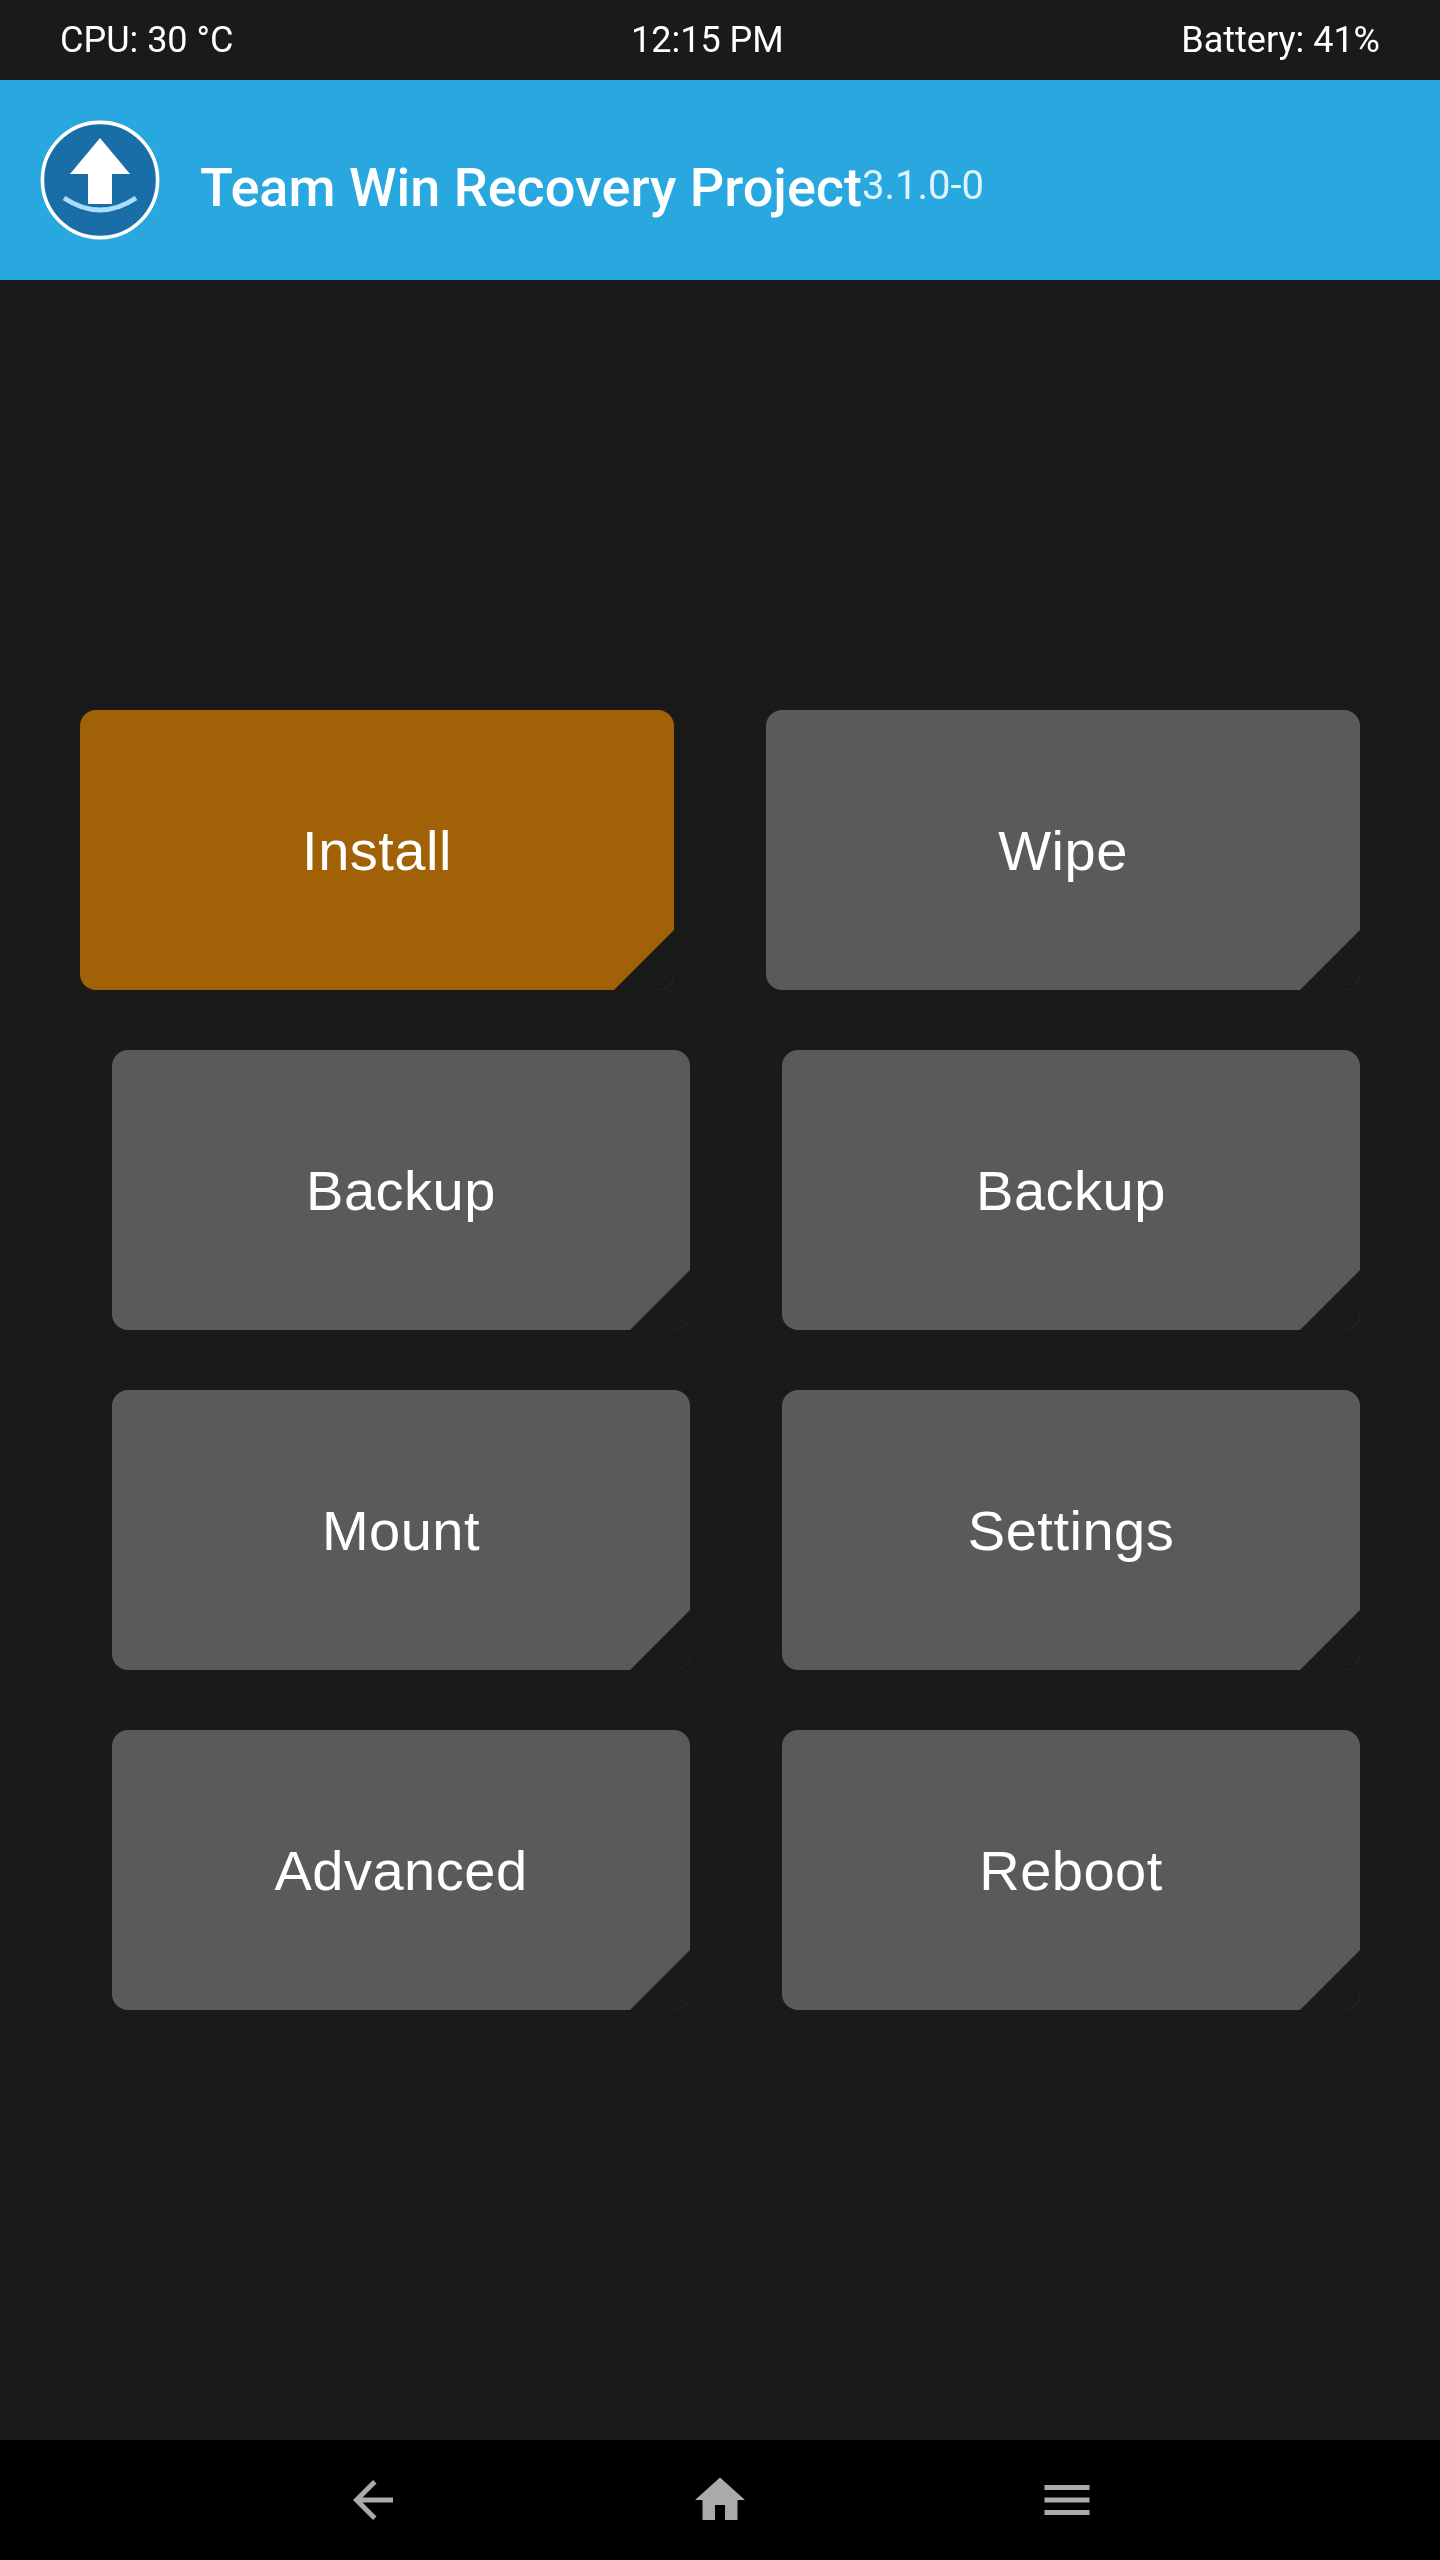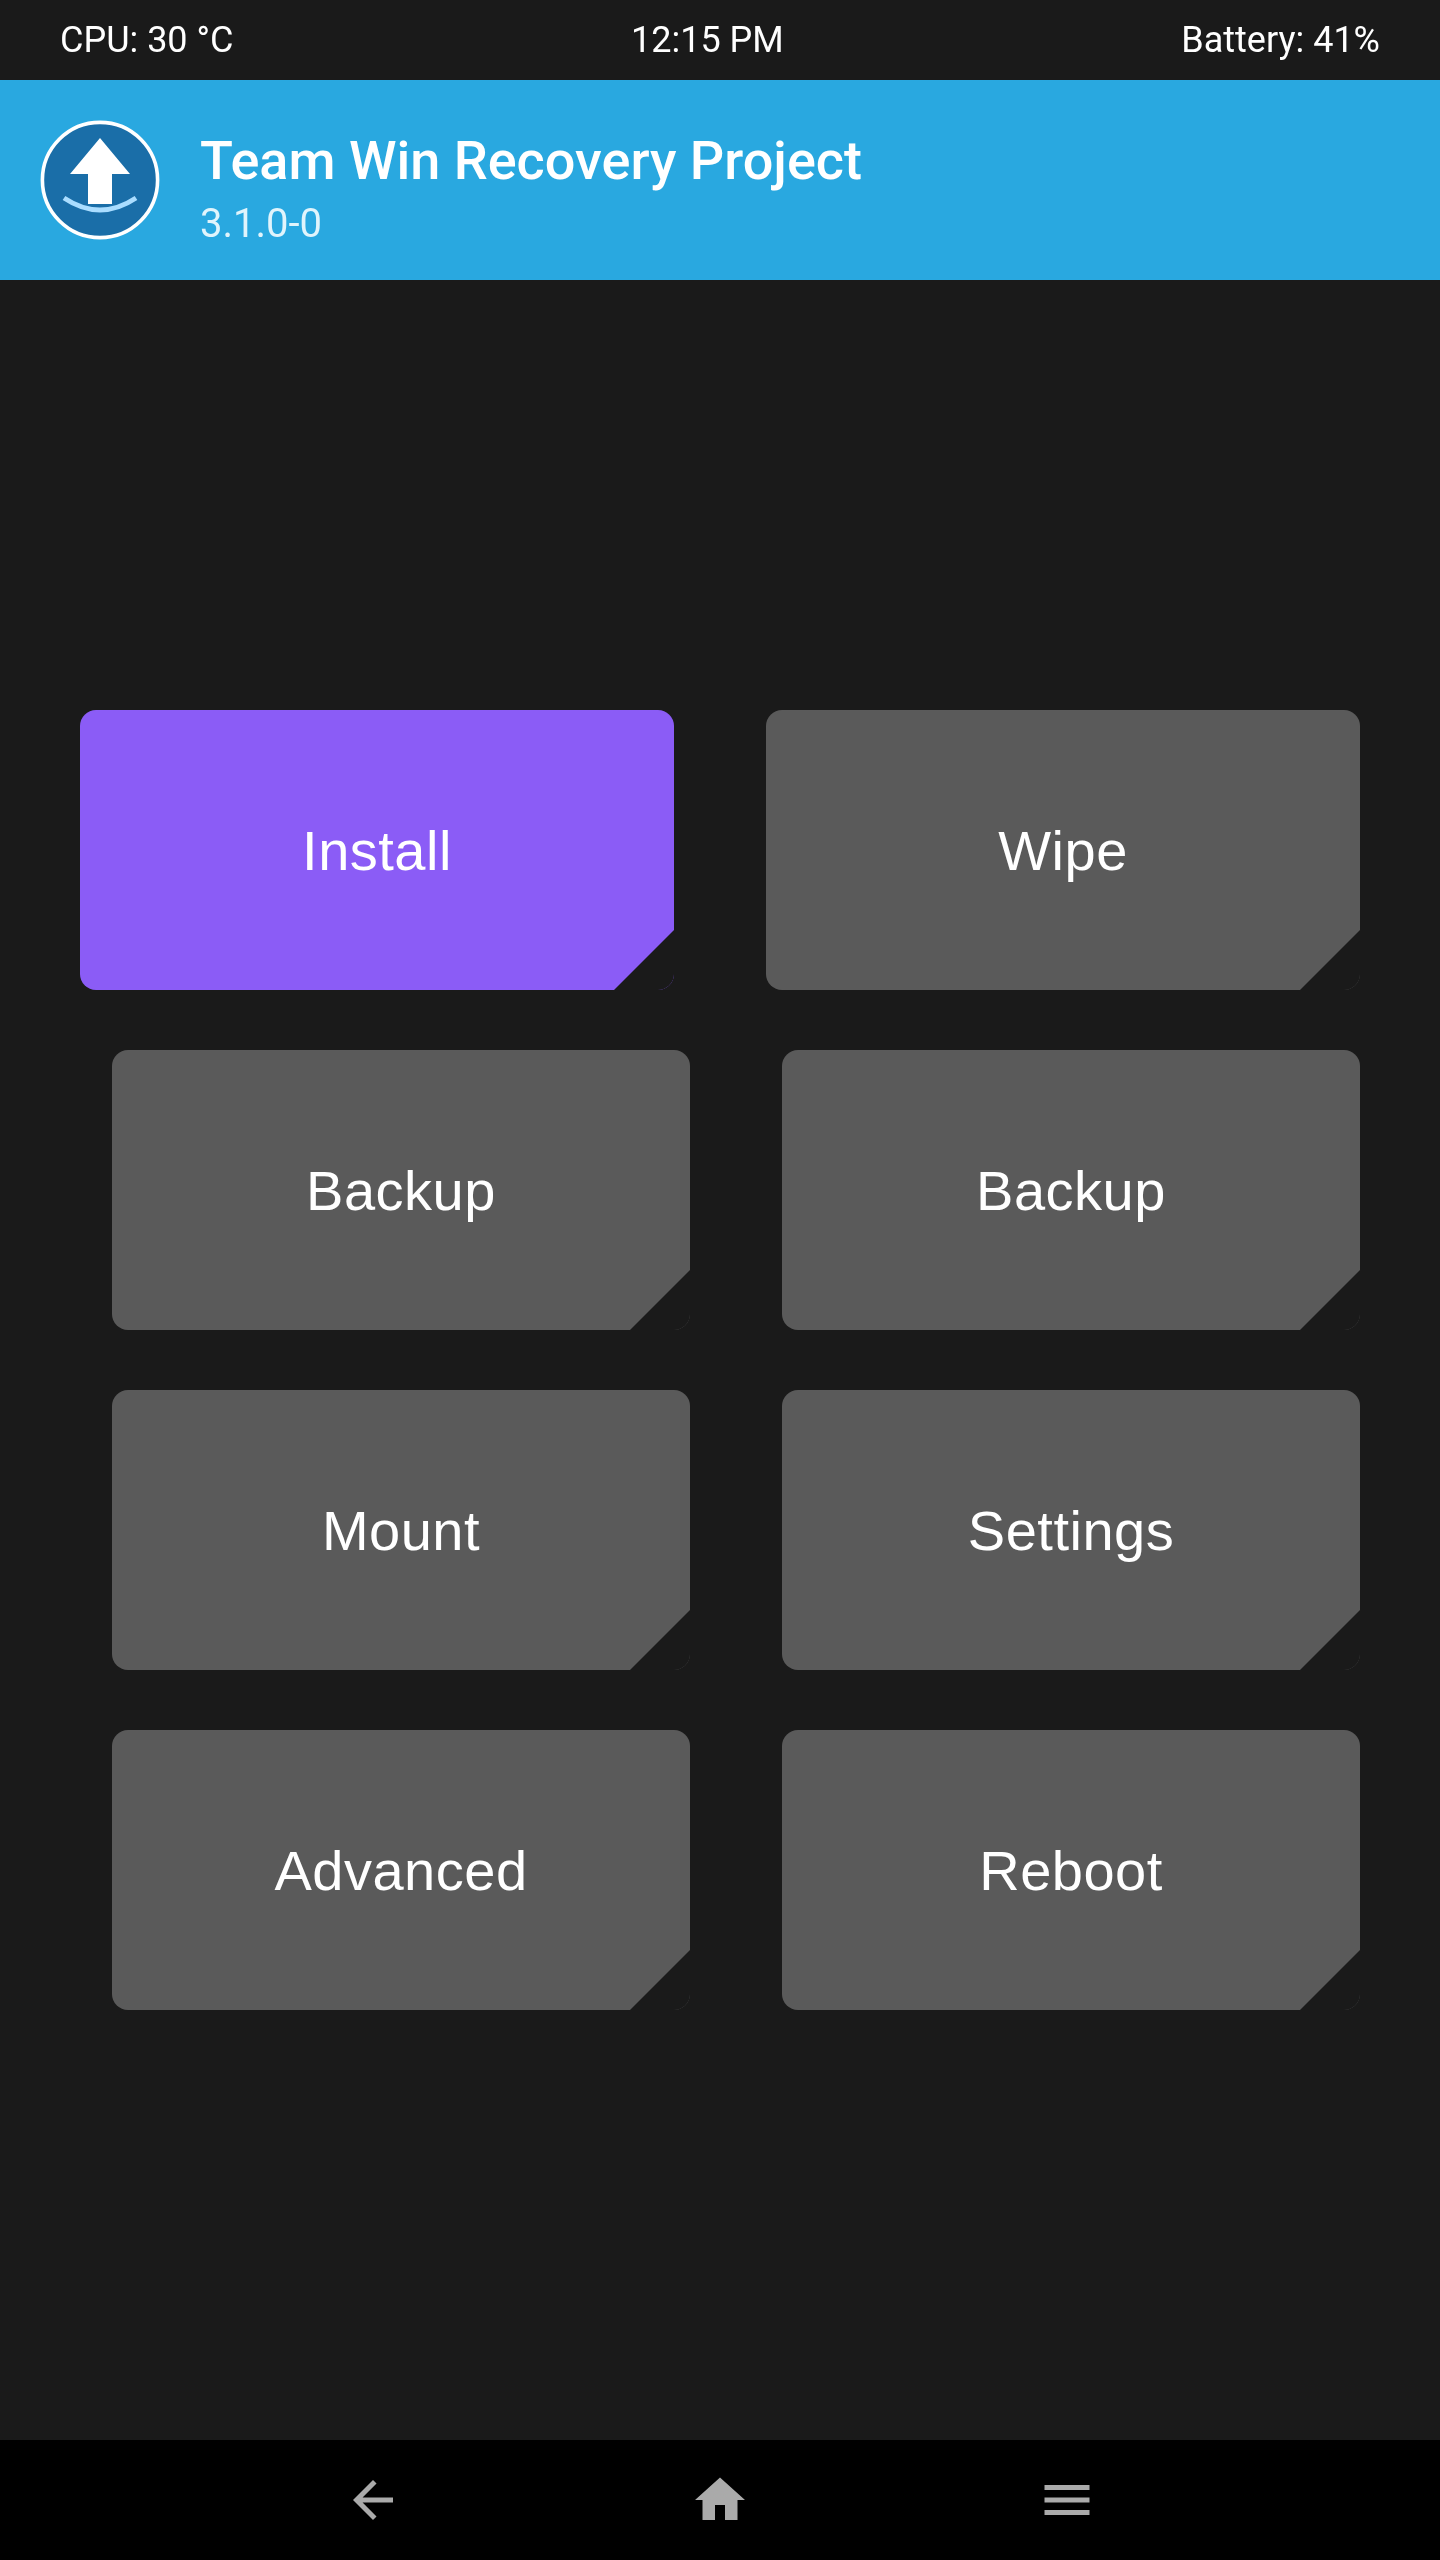--- a/index.html
+++ b/index.html
@@ -50,21 +50,21 @@
       flex-shrink: 0;
     }
 
     .header-icon svg {
       width: 100%;
       height: 100%;
     }
 
     .header-text {
       display: flex;
-      flex-direction: column;
+      flex-direction: row;
       margin-top: 16px;
     }
 
     .header-title {
       color: #ffffff;
       font-size: 54px;
       font-weight: 500;
       line-height: 1.2;
     }
 
@@ -113,21 +113,21 @@
       position: absolute;
       bottom: 0;
       right: 0;
       width: 60px;
       height: 60px;
       background-color: #1a1a1a;
       clip-path: polygon(100% 0, 100% 100%, 0 100%);
     }
 
     .action-button.blue {
-      background-color: #8b5cf6;
+      background-color: #a16207;
     }
 
     .action-button.gray {
       background-color: #5a5a5a;
       margin-left: 32px;
     }
 
     .button-label {
       color: #ffffff;
       font-size: 56px;

